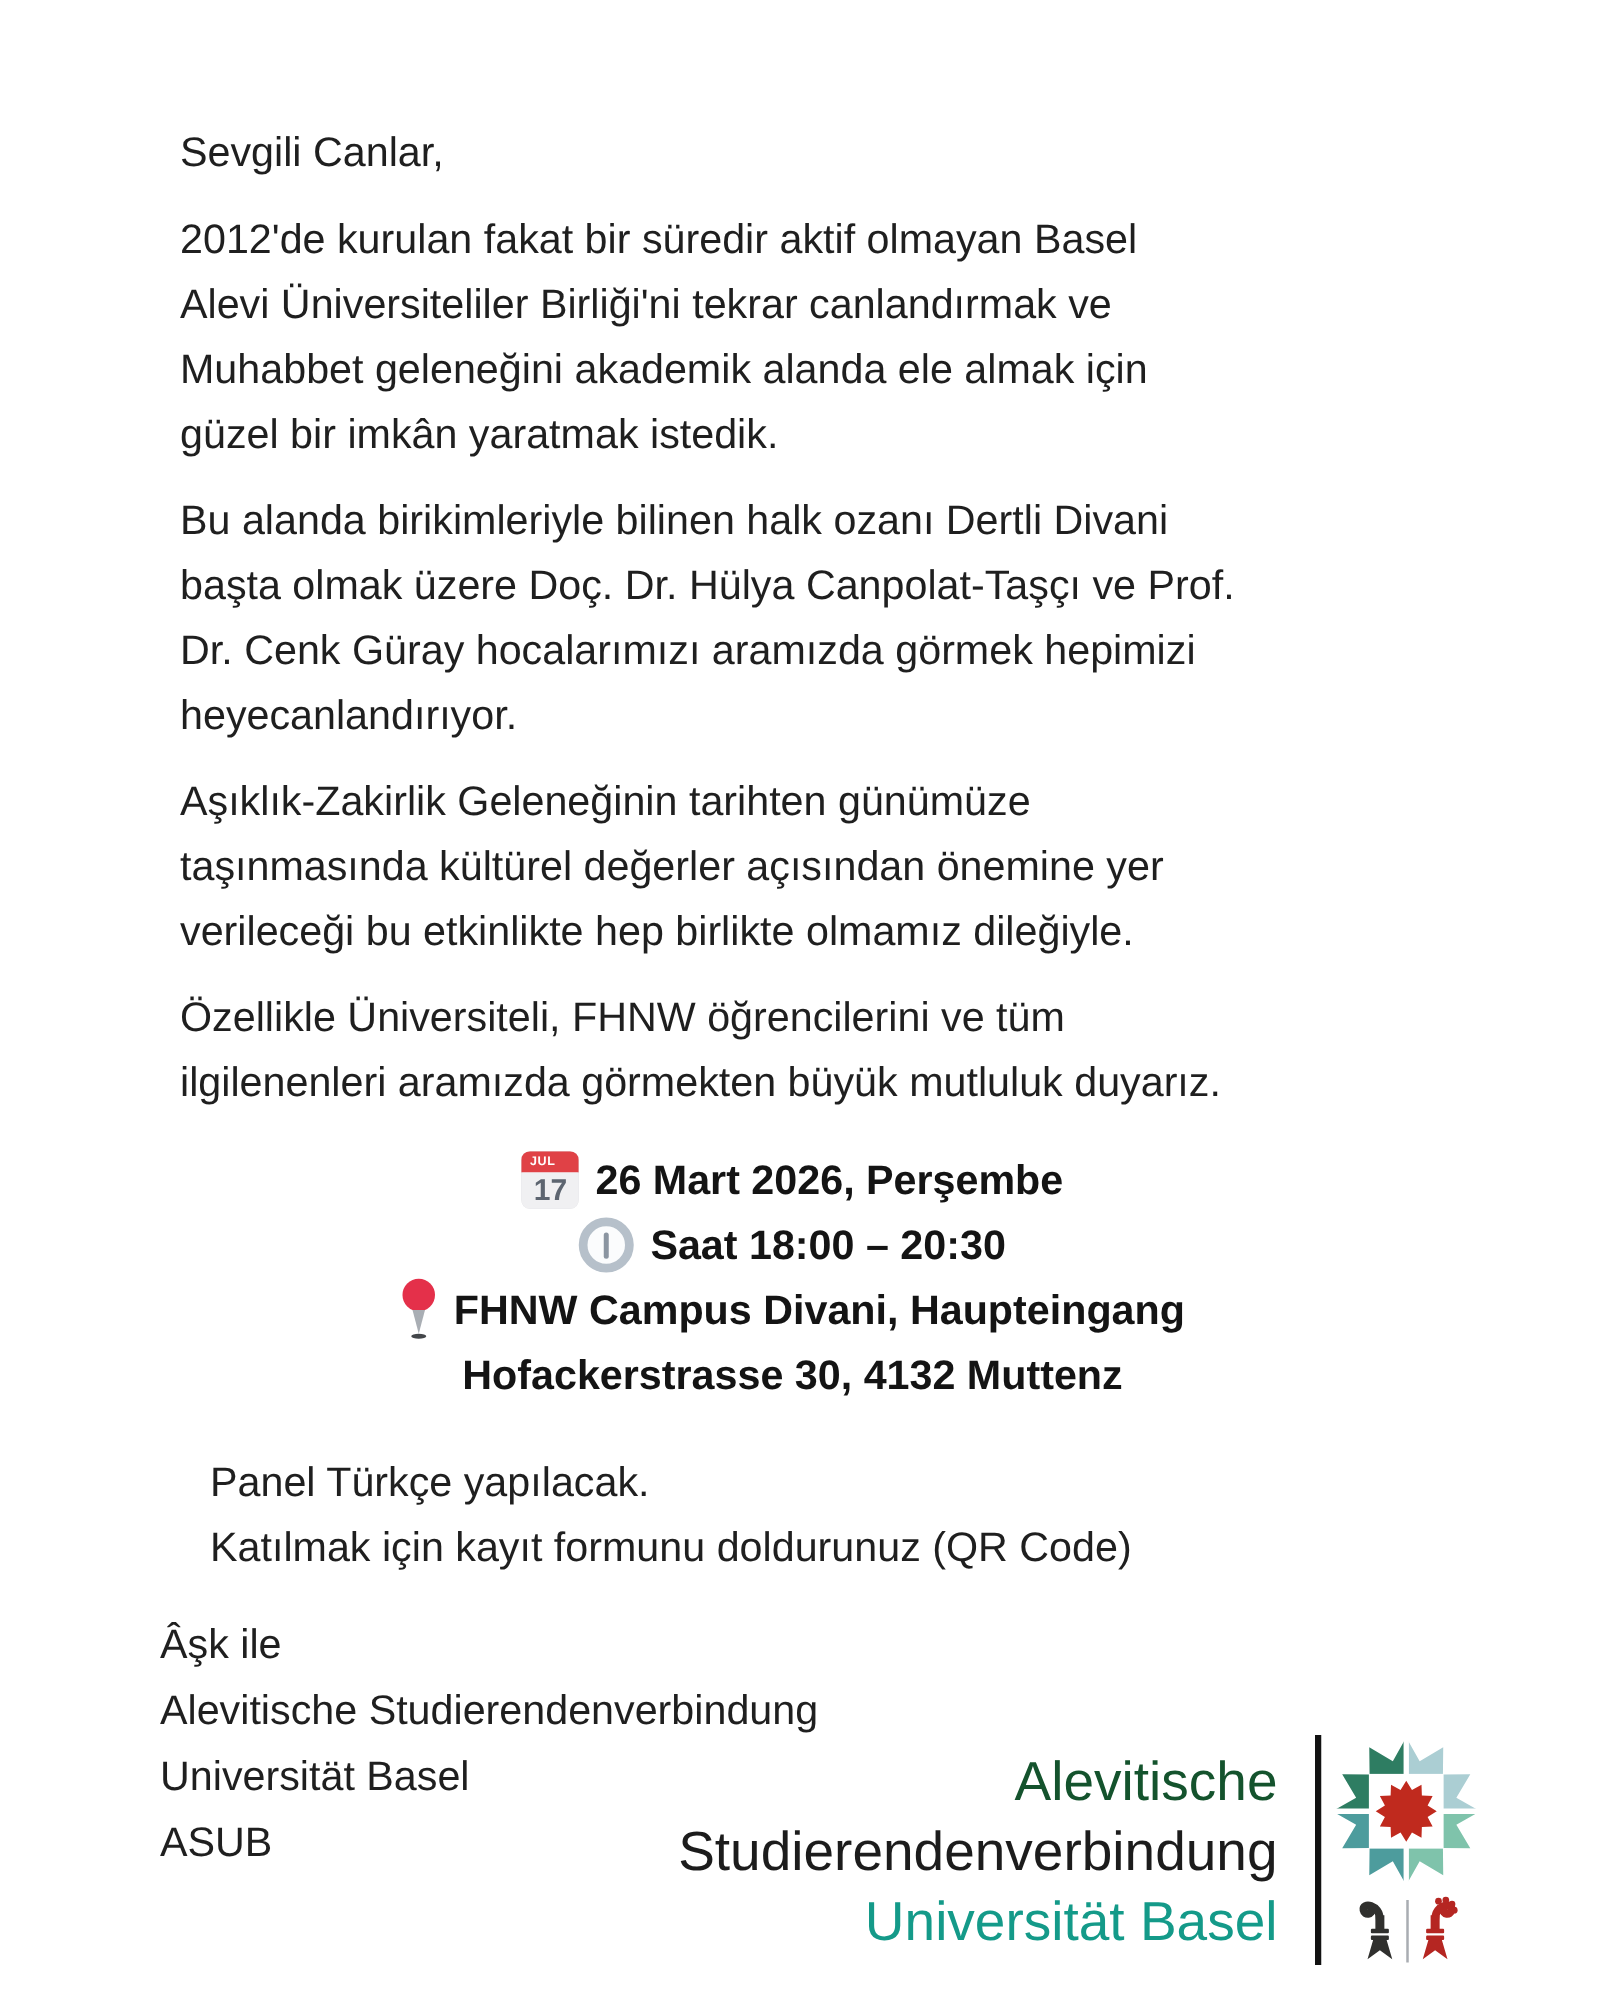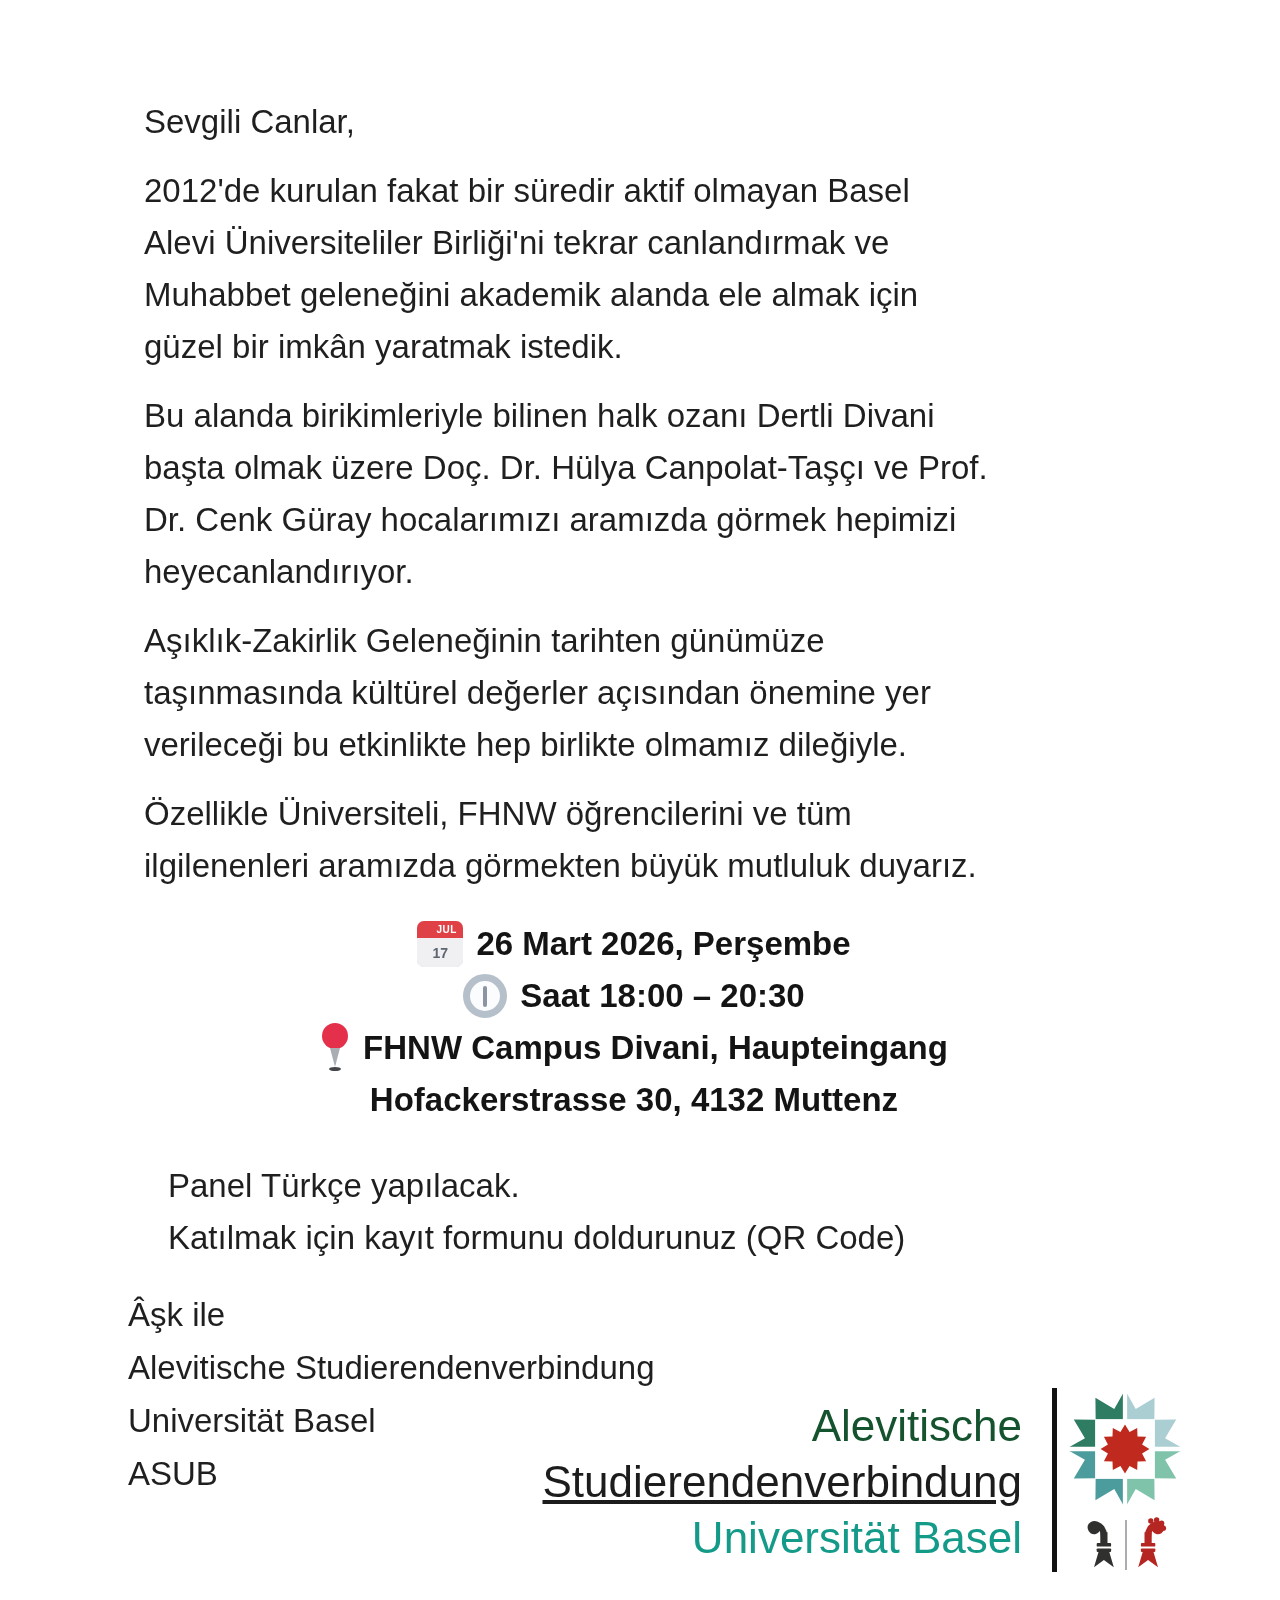--- a/index.html
+++ b/index.html
@@ -22,27 +22,27 @@
     position:absolute;left:128px;top:918px;width:1012px;
     font-size:33px;font-weight:700;color:#141414;
   }
   .event-line{
     height:52px;display:flex;align-items:center;justify-content:center;gap:13px;
   }
 
   
   .cal{width:46px;height:46px;border-radius:7px;overflow:hidden;
     box-shadow:0 0 0 1px #d7d7da inset;display:flex;flex-direction:column;flex:0 0 auto;}
-  .cal-head{height:17px;background:#e04146;display:flex;align-items:center;justify-content:space-between;padding:0 19px;}
+  .cal-head{height:17px;background:#e04146;display:flex;align-items:center;justify-content:flex-end;padding:0 19px;}
   .cal-month{font-size:10px;font-weight:700;color:#ffffff;letter-spacing:.5px;line-height:10px;}
   .cal-dots{width:13px;height:5px;
     background-image:radial-gradient(circle,#ffffff 1px,rgba(255,255,255,0) 1.3px);
     background-size:4px 5px;background-repeat:repeat-x;}
   .cal-body{flex:1;background:#f0f0f2;display:flex;align-items:center;justify-content:center;}
-  .cal-day{font-size:14px;font-weight:700;color:#5d6570;line-height:20px;}
+  .cal-day{font-size:24px;font-weight:700;color:#5d6570;line-height:20px;}
 
   
   .clock{width:44px;height:44px;border-radius:50%;border:7px solid #b6c0ca;background:#fbfcfd;
     position:relative;box-sizing:border-box;flex:0 0 auto;}
   .clock-hand{position:absolute;left:50%;top:15%;width:4px;height:70%;margin-left:-2px;
     background:#8b95a1;border-radius:2px;}
 
   
   .pin{width:30px;height:50px;position:relative;flex:0 0 auto;}
   .pin-head{position:absolute;left:2px;top:0;width:26px;height:26px;border-radius:50%;background:#e4304a;}
@@ -123,21 +123,21 @@
   <section class="notes">Panel Türkçe yapılacak.
 Katılmak için kayıt formunu doldurunuz (QR Code)</section>
 
   <section class="signoff">Âşk ile
 Alevitische Studierendenverbindung
 Universität Basel
 ASUB</section>
 
   <div class="logo-text">
     <div style="color: #14532d;">Alevitische</div>
-    <div style="color: rgb(28, 28, 28); text-decoration: underline;">Studierendenverbindung</div>
+    <div style="color: rgb(28, 28, 28);">Studierendenverbindung</div>
     <div style="color: rgb(20, 154, 137);">Universität Basel</div>
   </div>
 
   <div class="logo-bar"></div>
 
   <svg class="rosette" viewBox="0 0 200 200" aria-hidden="true">
     <defs>
       <clipPath id="q-tl">
           <rect x="0" y="0" width="96.5" height="96.5"></rect>
         </clipPath>

